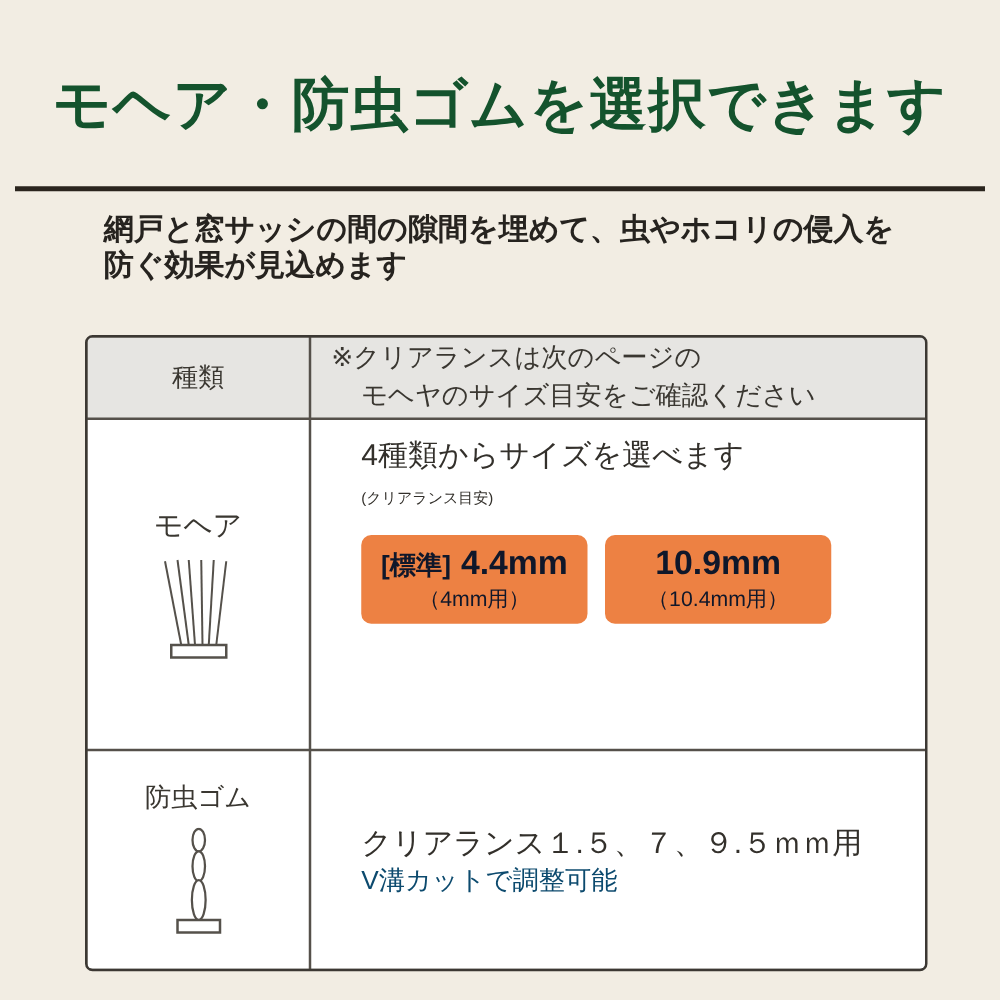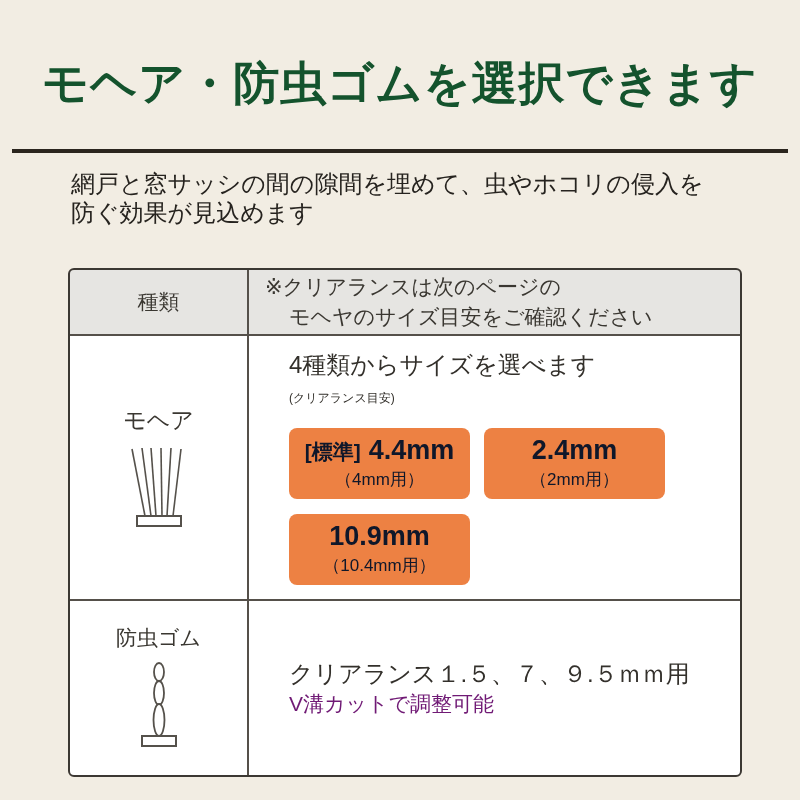--- a/index.html
+++ b/index.html
@@ -34,25 +34,25 @@
     position: absolute;
     top: 149px;
     left: 12px;
     right: 12px;
     height: 4px;
     background: #2B251E;
   }
   .intro {
     position: absolute;
     top: 169px;
-    left: 71px;
+    left: 83px;
     font-size: 24px;
     line-height: 29px;
     color: #26231F;
-    font-weight: 400;
+    font-weight: 700;
   }
   
   .sheet {
     position: absolute;
     left: 68px;
     top: 268px;
     width: 674px;
     height: 509px;
     box-sizing: border-box;
     border: 2px solid #3C3833;
@@ -121,21 +121,21 @@
   .size-sub { font-size: 17px; margin-top: 4px; }
   
   .rubber-body {
     display: flex;
     flex-direction: column;
     justify-content: center;
     padding-left: 40px;
     gap: 0;
   }
   .rubber-line1 { font-size: 24px; color: #33302B; }
-  .rubber-line2 { font-size: 21px; color: #701a75; }
+  .rubber-line2 { font-size: 21px; color: #0c4a6e; }
   svg { display: block; }
 </style>
 </head>
 <body>
 
 <div class="page">
 
   <div class="title">モヘア・防虫ゴムを選択できます</div>
   <div class="rule"></div>
 
@@ -173,27 +173,20 @@
         <div class="size-box">
           <div class="size-main">
             <span class="size-prefix">[標準]</span>
             <span>4.4mm</span>
           </div>
           <div class="size-sub">（4mm用）</div>
         </div>
         <div class="size-box">
           <div class="size-main">
 
-            <span>2.4mm</span>
-          </div>
-          <div class="size-sub">（2mm用）</div>
-        </div>
-        <div class="size-box">
-          <div class="size-main">
-
             <span>10.9mm</span>
           </div>
           <div class="size-sub">（10.4mm用）</div>
         </div>
       </div>
     </div>
 
     <div class="cell center">
       <div class="row-label" style="font-size:21px;">防虫ゴム</div>
       <div class="icon-wrap">

